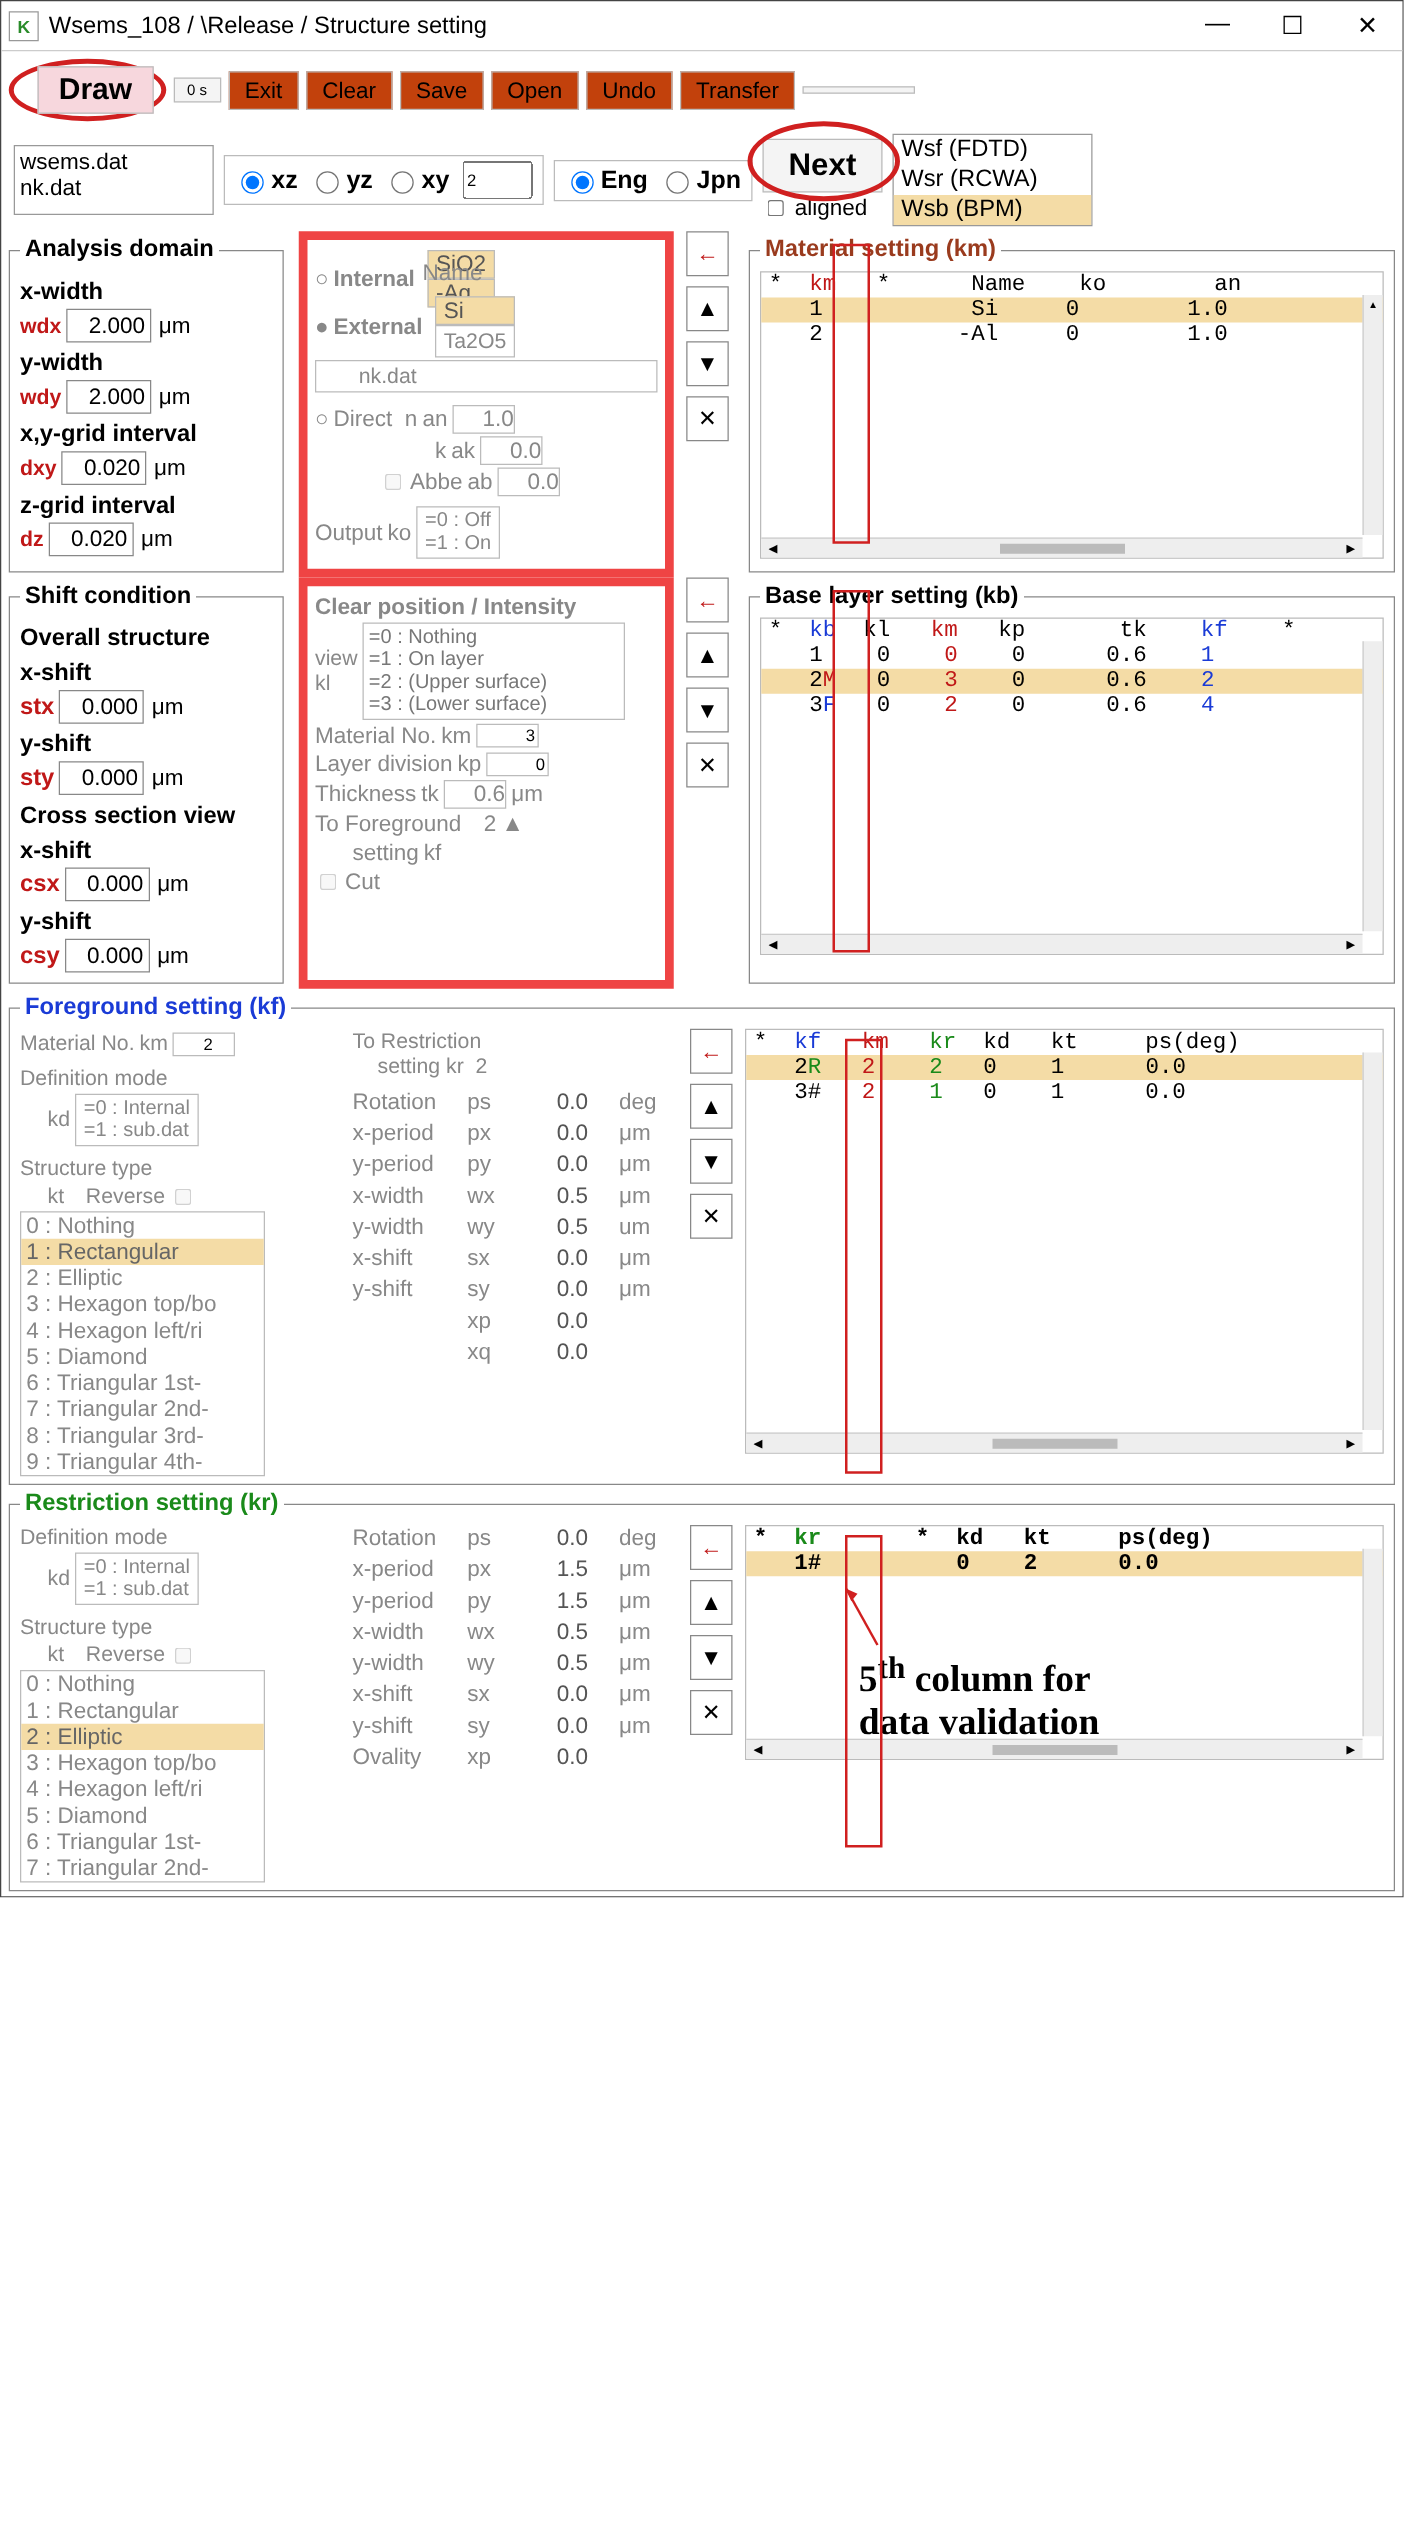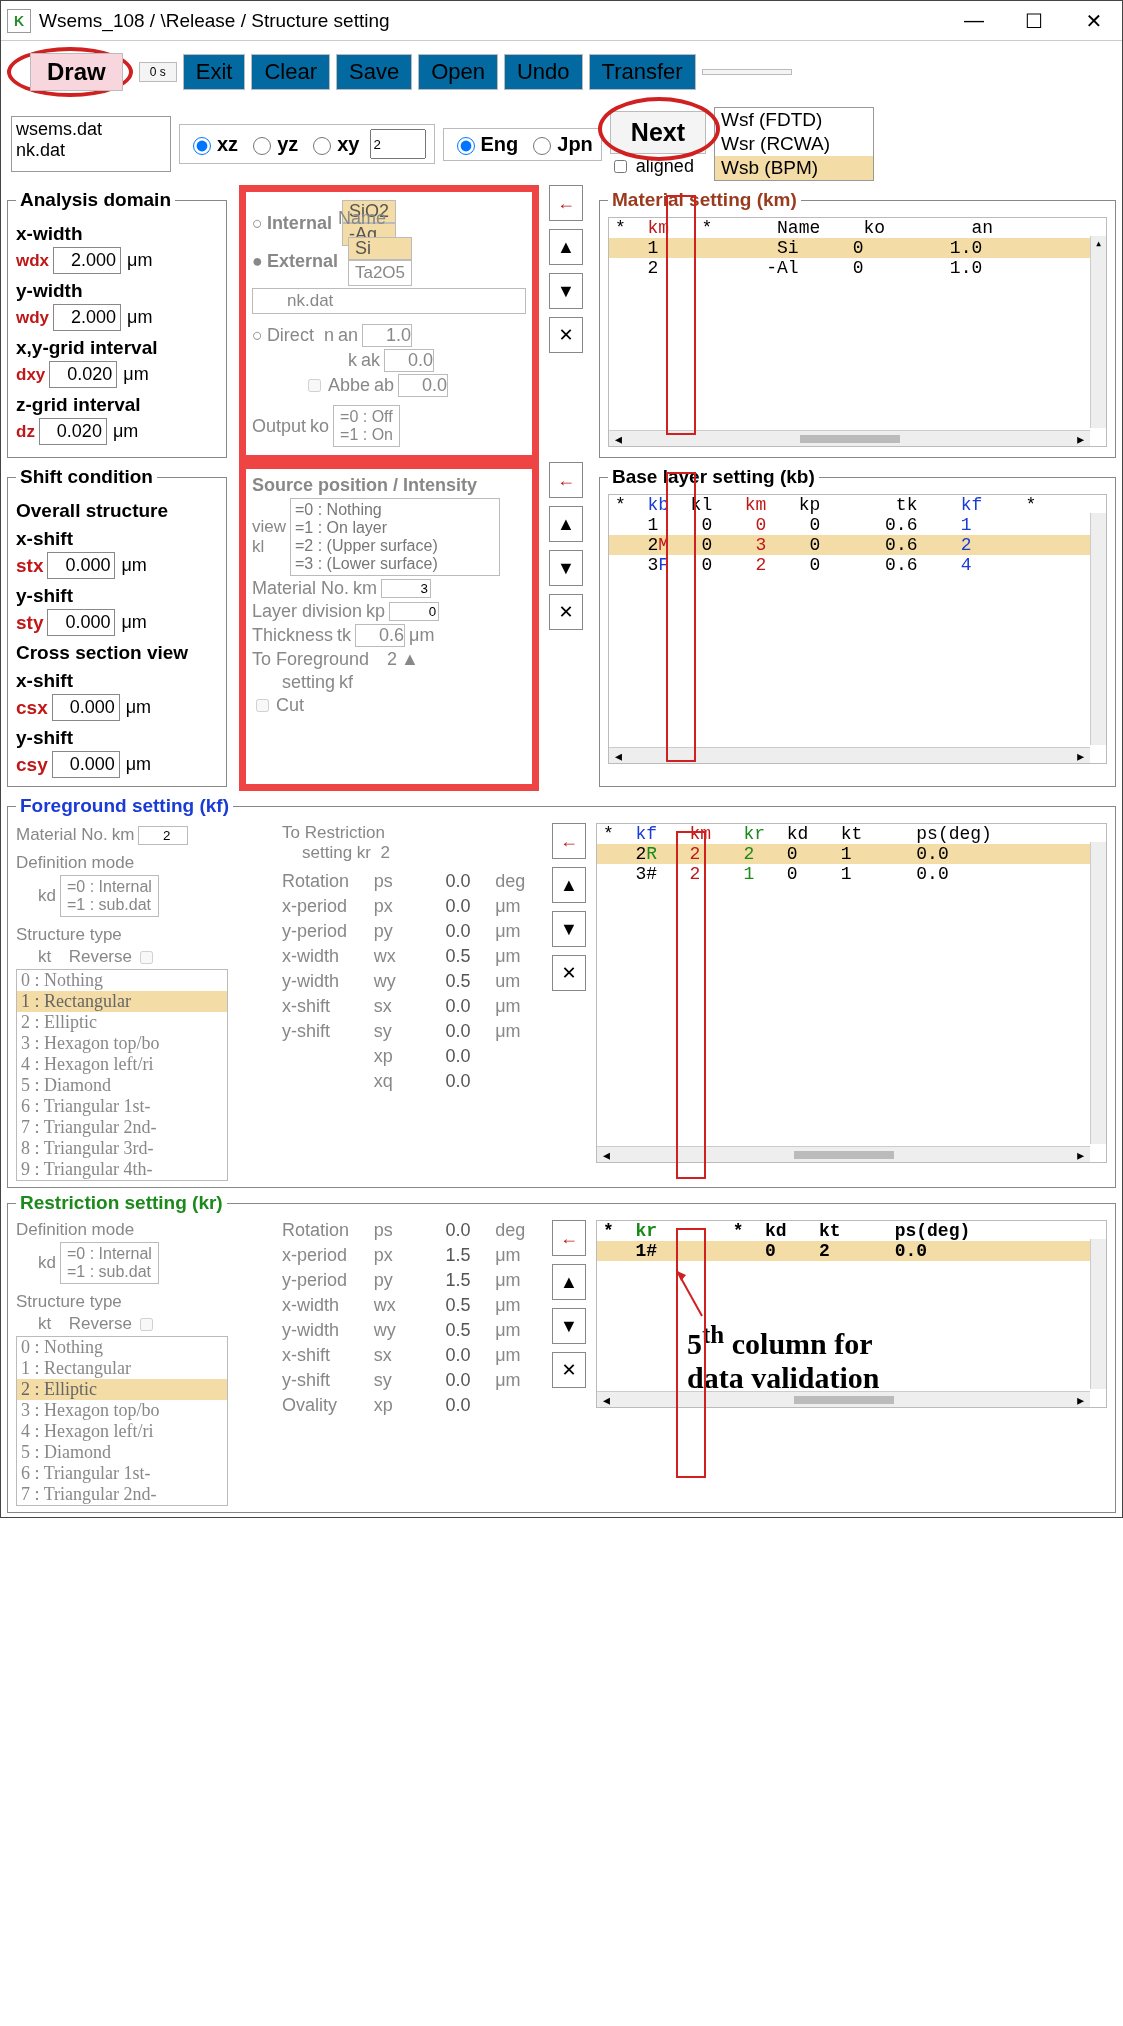--- a/index.html
+++ b/index.html
@@ -34,23 +34,23 @@
   .win-btns { display:flex; gap: 32px; padding-right:8px; }
   .win-btn { width:28px; text-align:center; font-size:20px; cursor:default; }
   .toolbar {
     display: flex;
     align-items: center;
     gap: 6px;
     padding: 6px;
   }
   .btn {
     border: 1px solid #bbb;
-    background: #0369a1;
+    background: #c2410c;
     padding: 4px 12px;
-    font-size: 22px;
+    font-size: 18px;
     cursor: pointer;
   }
   .draw-btn {
     background: #f7d7dd;
     font-weight: bold;
     font-size: 24px;
     padding: 4px 16px;
     border: 1px solid #bbb;
     margin-left: 13px;
   }
@@ -169,21 +169,21 @@
     background:#eee; border-left:1px solid #ccc;
   }
   .scroll-y .up, .scroll-y .dn { height:16px; text-align:center; font-size:12px;}
   .scroll-x { height:16px; background:#eee; border-top:1px solid #ccc;
     display:flex; justify-content:space-between; align-items:center; padding:0 4px;}
   .thumb { background:#bbb; height:8px; width:100px; }
   .col1 { width: 220px; }
   .col2 { flex:1; }
   .shift-box { font-size:19px; }
   .struct-list {
-    border:1px solid #bbb; font-size:18px; color:#888; width: 212px; font-family: Liberation Serif, serif;
+    border:1px solid #bbb; font-size:18px; color:#888; width: 196px;
   }
   .struct-list div { padding:0 4px; }
   .struct-list .hl { background:#f4dca6; color:#666;}
   .geom-grid { display:grid; grid-template-columns: auto auto auto auto; gap:4px 8px; font-size:18px; color:#888; align-items:center;}
   .geom-grid .inp { width:50px; text-align:right; color:#555;}
   .tr-box { height: 188px; font-weight: bold; }
   .annot {
     position:absolute;
     font-family: "Times New Roman", serif;
     font-size: 30px;
@@ -407,21 +407,21 @@
         </div>
       <div class="panel-label">y-shift</div>
       <div class="field-row">
           <span class="red">csy</span>
         <input class="num-input" value="0.000" style="">
           <span class="unit">μm</span>
         </div>
     </fieldset>
 
     <div class="gray-panel" style="width:300px">
-      <div class="hdr">Source position / Intensity</div>
+      <div class="hdr">Clear position / Intensity</div>
       <div class="field-row">
         <span class="inline-stack mini">
             <span>view</span>
             <span>kl</span>
           </span>
         <span class="kl-box inline-stack">
           <span>=0 : Nothing</span>
           <span>=1 : On layer</span>
           <span>=2 : (Upper surface)</span>
           <span>=3 : (Lower surface)</span>

